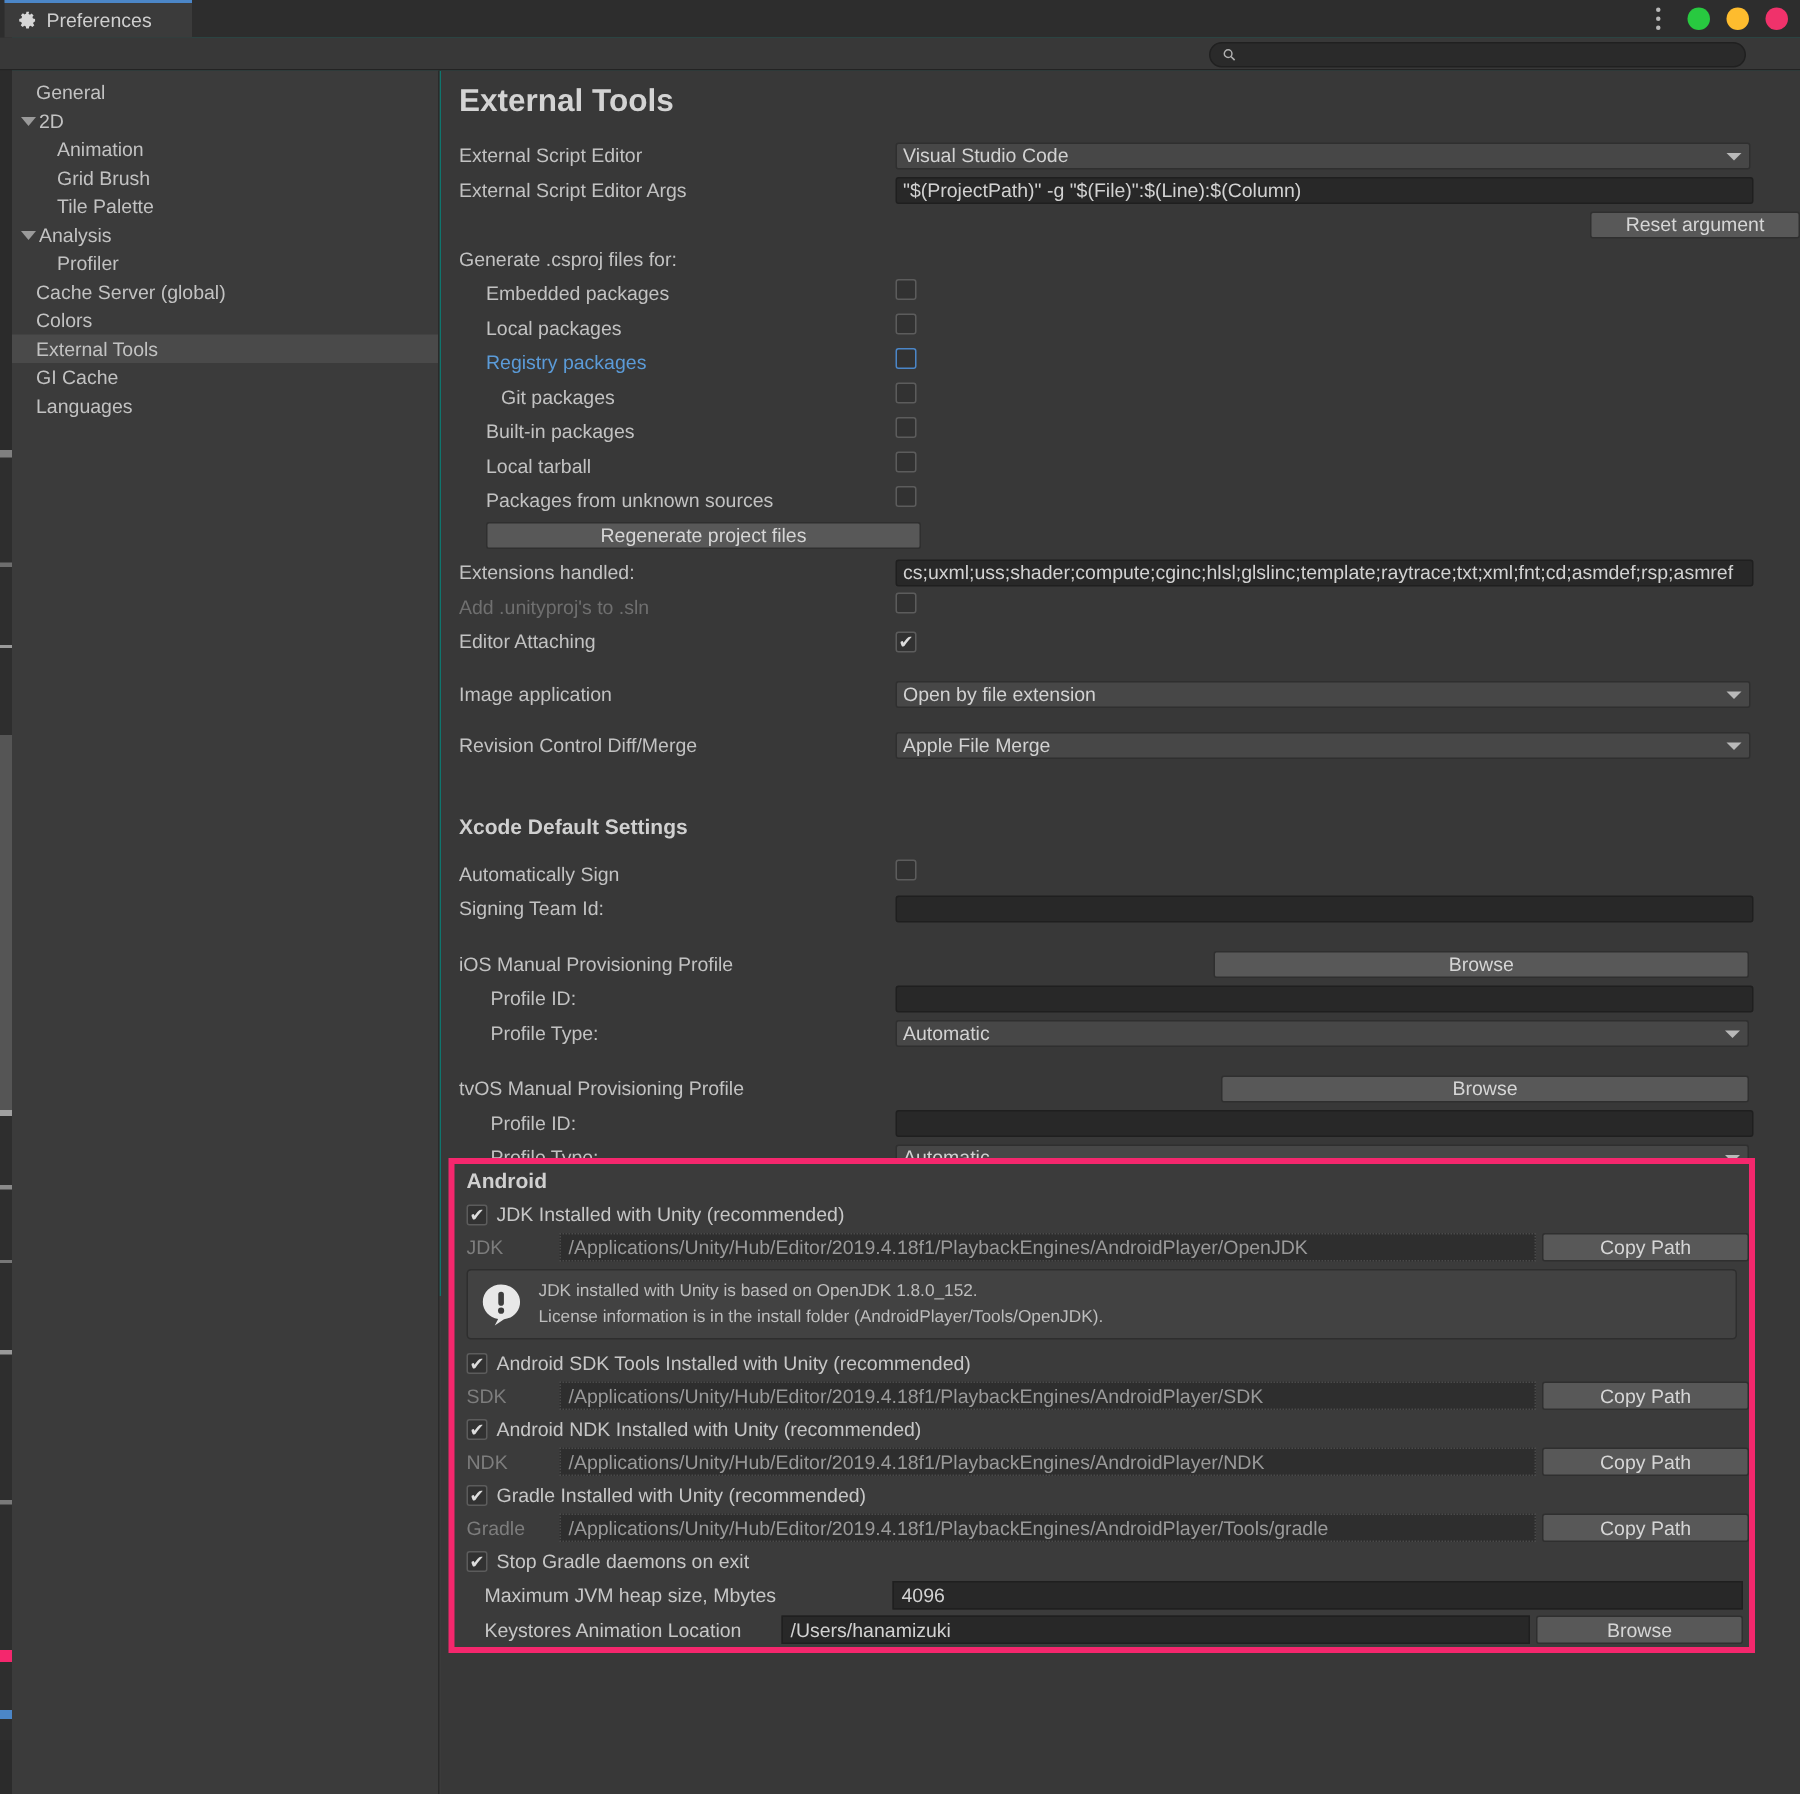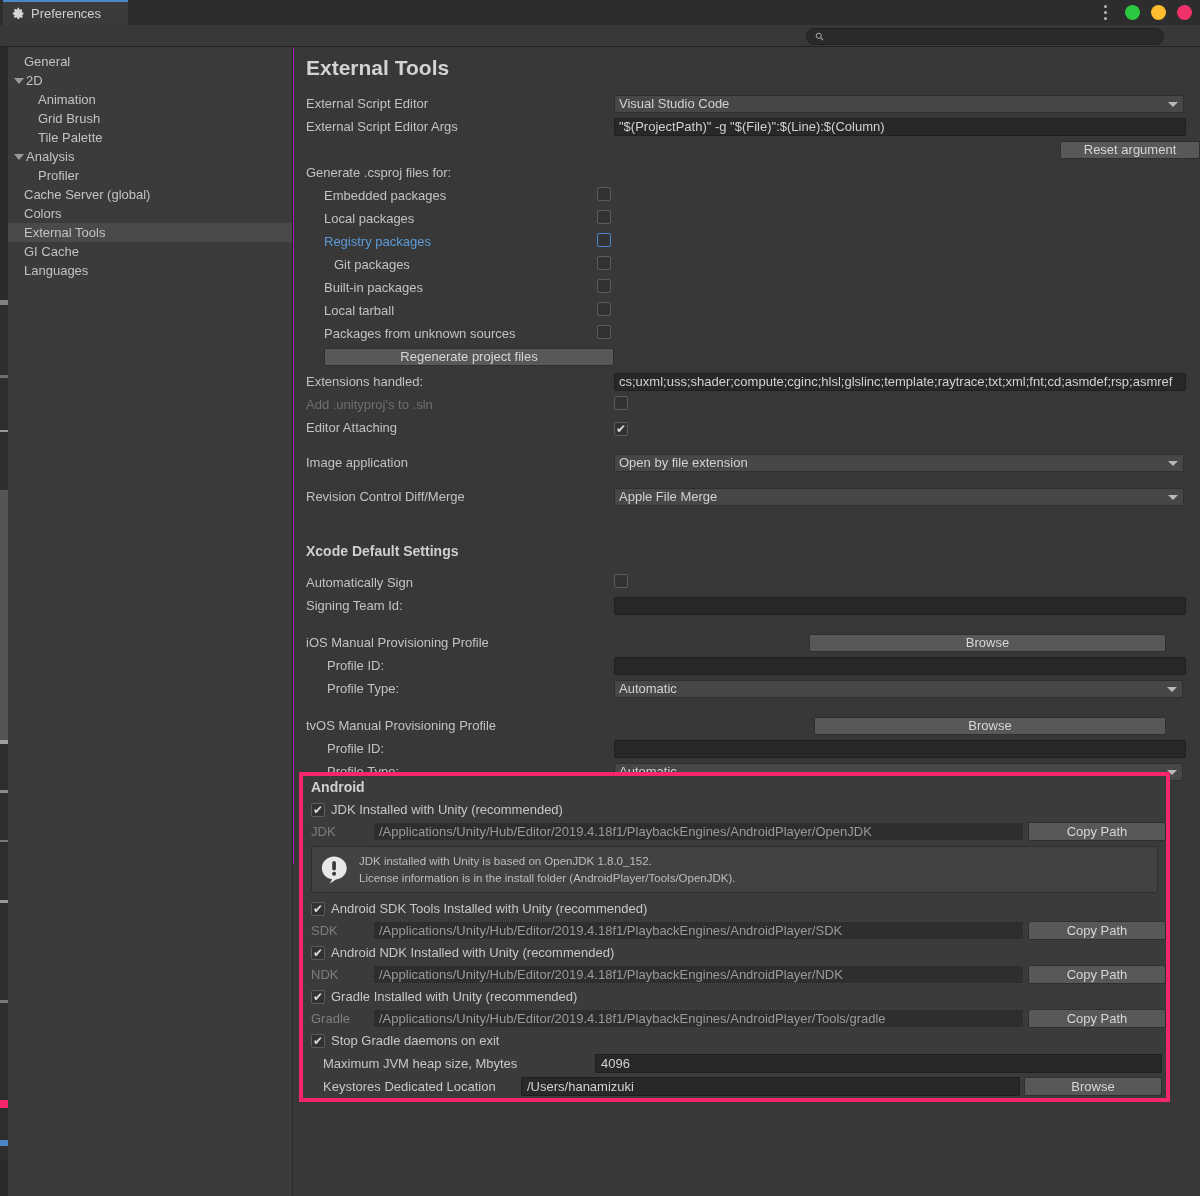--- a/index.html
+++ b/index.html
@@ -2,21 +2,21 @@
 <html><head>
 <meta charset="utf-8">
 <style>
   * { box-sizing: border-box; margin: 0; padding: 0; }
   html, body {
     width: 1200px; height: 1196px;
     background: #3b3b3b;
     font-family: "Liberation Sans", sans-serif;
     overflow: hidden;
   }
-  #root { position: relative; width: 1200px; height: 864px; background: #a21caf; }
+  #root { position: relative; width: 1200px; height: 864px; background: #0f766e; }
 
   
   .edge-strip { position: absolute; left: 0; top: 0; width: 8px; height: 1196px;
     background: #2e2e2e; overflow: hidden; }
   .edge-strip i { position: absolute; left: 0; width: 8px; display: block; }
 
   
   .titlebar { position: absolute; left: 0; top: 0; width: 1200px; height: 25px;
     background: #2d2d2d; }
   .tab { position: absolute; left: 3px; top: 0; width: 125px; height: 25px;
@@ -59,21 +59,21 @@
   
   .main { position: absolute; left: 294px; top: 47px; width: 906px; height: 1149px;
     background: #383838; overflow: hidden; }
   .page-title { margin: 9px 0 0 12px; font-size: 21px; font-weight: bold; color: #d3d3d3; }
 
   .row { position: relative; height: 23px; display: flex; align-items: center; }
   .lab { font-size: 13px; color: #c2c2c2; white-space: nowrap; }
   .lab.dim { color: #6f6f6f; }
   .indent2 { padding-left: 21px; }
 
-  .fieldcol { position: absolute; left: 320px; right: 0; }
+  .fieldcol { position: absolute; left: 303px; right: 0; }
 
   .dropdown { height: 18px; background: #474747; border: 1px solid #2f2f2f;
     border-radius: 2px; display: flex; align-items: center;
     padding: 0 4px; color: #d2d2d2; font-size: 13px; position: relative; }
   .dropdown .caret { position: absolute; right: 5px; top: 50%; margin-top: -2px;
     width: 0; height: 0; border-left: 5px solid transparent;
     border-right: 5px solid transparent; border-top: 5px solid #b9b9b9; }
   .textfield { height: 18px; background: #282828; border: 1px solid #1f1f1f;
     border-radius: 2px; display: flex; align-items: center; padding: 0 4px;
     color: #d2d2d2; font-size: 13px; overflow: hidden; white-space: nowrap; }
@@ -496,21 +496,21 @@
       </div>
 
       <div class="and-inline">
         <span class="lb">Maximum JVM heap size, Mbytes</span>
         <span class="fld" style="position:absolute;left:292px;right:4px;">
           <span>4096</span>
         </span>
       </div>
 
       <div class="and-inline">
-        <span class="lb">Keystores Dedicated Location</span>
+        <span class="lb">Keystores Animation Location</span>
         <span class="fld" style="position:absolute;left:218px;right:146px;">
           <span>/Users/hanamizuki</span>
         </span>
         <span class="btn" style="position:absolute;right:4px;width:138px;height:19px;">
           <span>Browse</span>
         </span>
       </div>
 
     </div>
   </div>

